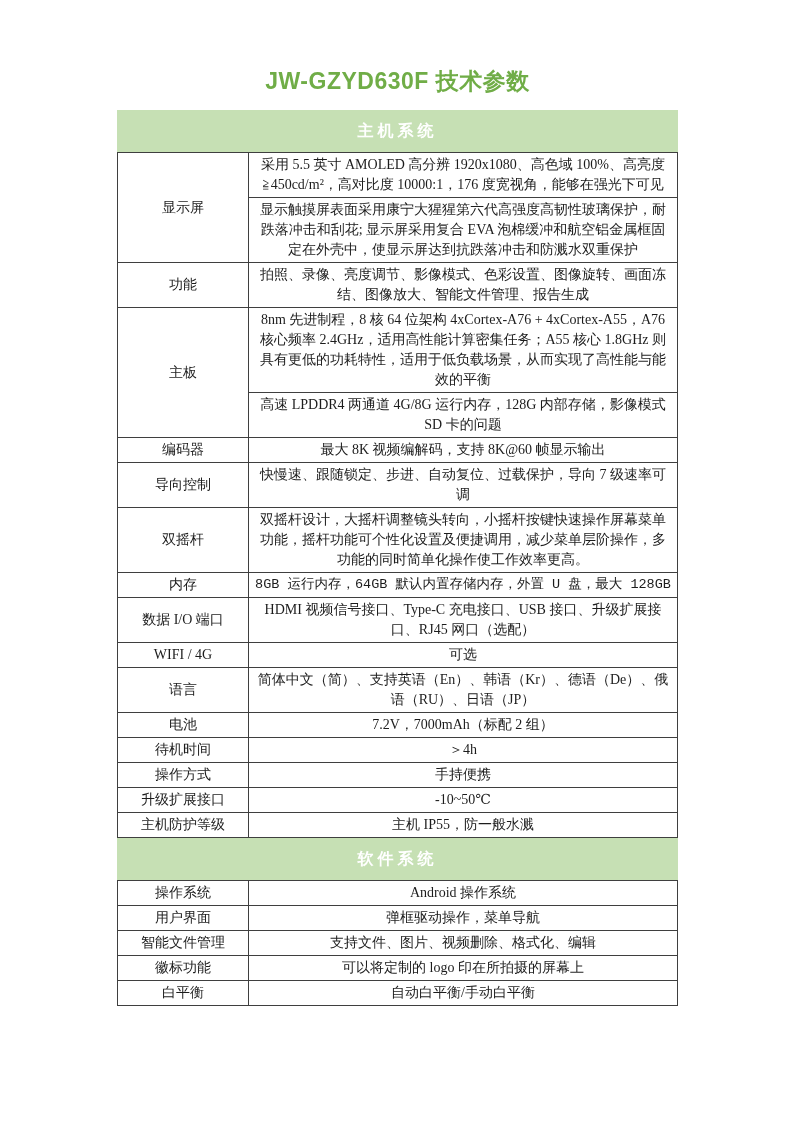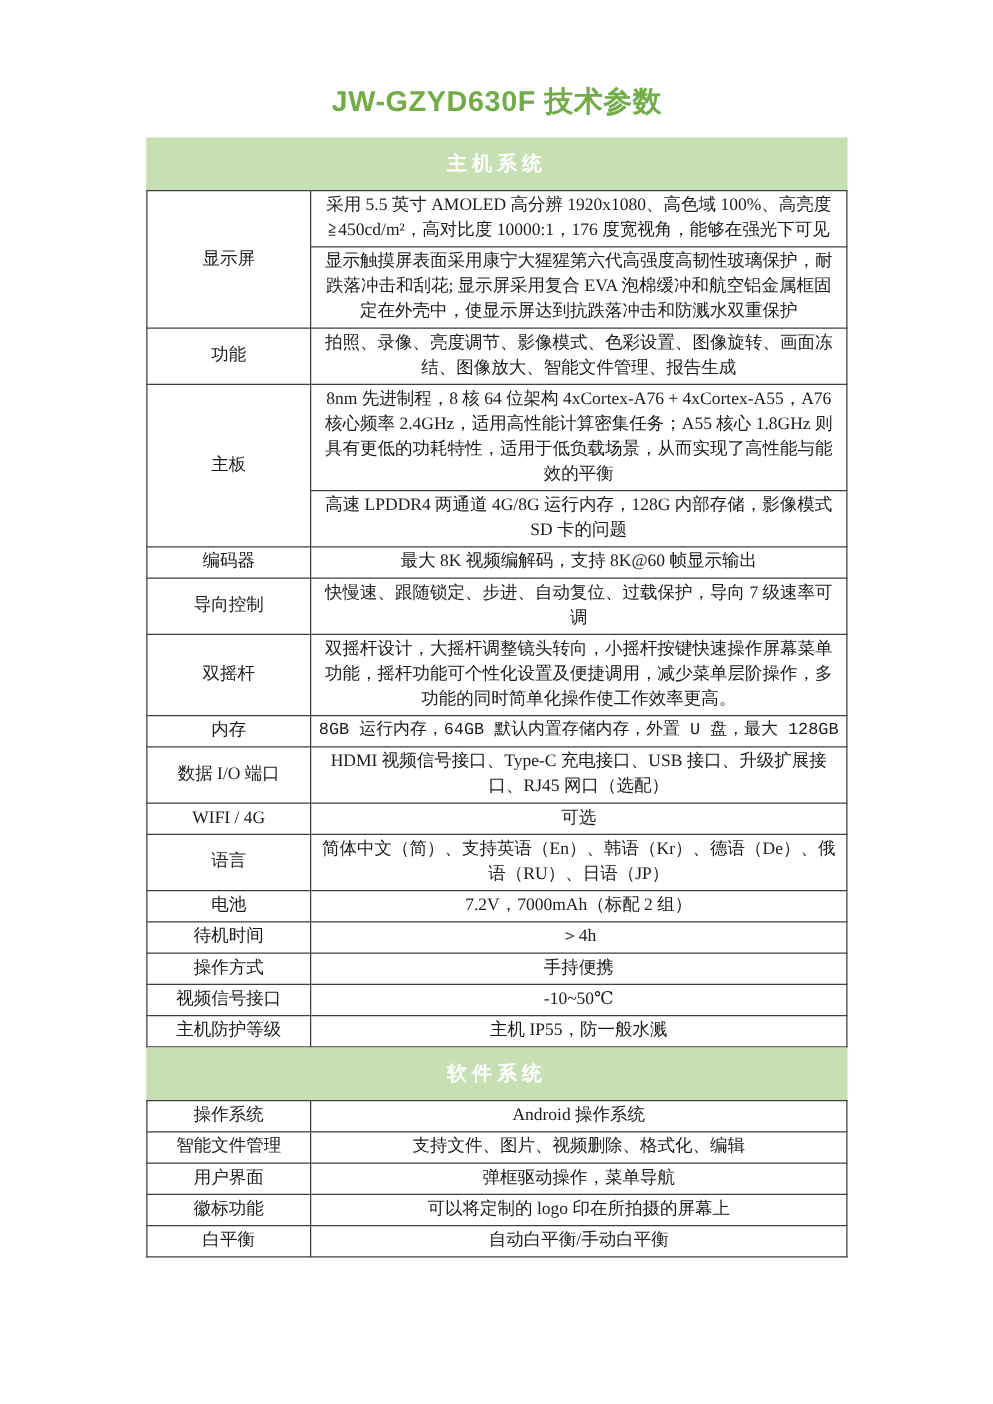--- a/index.html
+++ b/index.html
@@ -119,21 +119,21 @@
         </tr>
         <tr>
           <td class="spec-label" rowspan="1">待机时间</td>
           <td class="spec-value">＞4h</td>
         </tr>
         <tr>
           <td class="spec-label" rowspan="1">操作方式</td>
           <td class="spec-value">手持便携</td>
         </tr>
         <tr>
-          <td class="spec-label" rowspan="1">视频信号接口</td>
+          <td class="spec-label" rowspan="1">升级扩展接口</td>
           <td class="spec-value">-10~50℃</td>
         </tr>
         <tr>
           <td class="spec-label" rowspan="1">主机防护等级</td>
           <td class="spec-value">主机 IP55，防一般水溅</td>
         </tr>
       </tbody>
   </table>
 
   <div class="section-bar">软件系统</div>
@@ -142,26 +142,26 @@
     <colgroup>
         <col class="label-col">
         <col>
       </colgroup>
     <tbody>
         <tr>
           <td class="spec-label" rowspan="1">操作系统</td>
           <td class="spec-value">Android 操作系统</td>
         </tr>
         <tr>
+          <td class="spec-label" rowspan="1">用户界面</td>
+          <td class="spec-value">弹框驱动操作，菜单导航</td>
+        </tr>
+        <tr>
           <td class="spec-label" rowspan="1">智能文件管理</td>
           <td class="spec-value">支持文件、图片、视频删除、格式化、编辑</td>
-        </tr>
-        <tr>
-          <td class="spec-label" rowspan="1">用户界面</td>
-          <td class="spec-value">弹框驱动操作，菜单导航</td>
         </tr>
         <tr>
           <td class="spec-label" rowspan="1">徽标功能</td>
           <td class="spec-value">可以将定制的 logo 印在所拍摄的屏幕上</td>
         </tr>
         <tr>
           <td class="spec-label" rowspan="1">白平衡</td>
           <td class="spec-value">自动白平衡/手动白平衡</td>
         </tr>
       </tbody>

